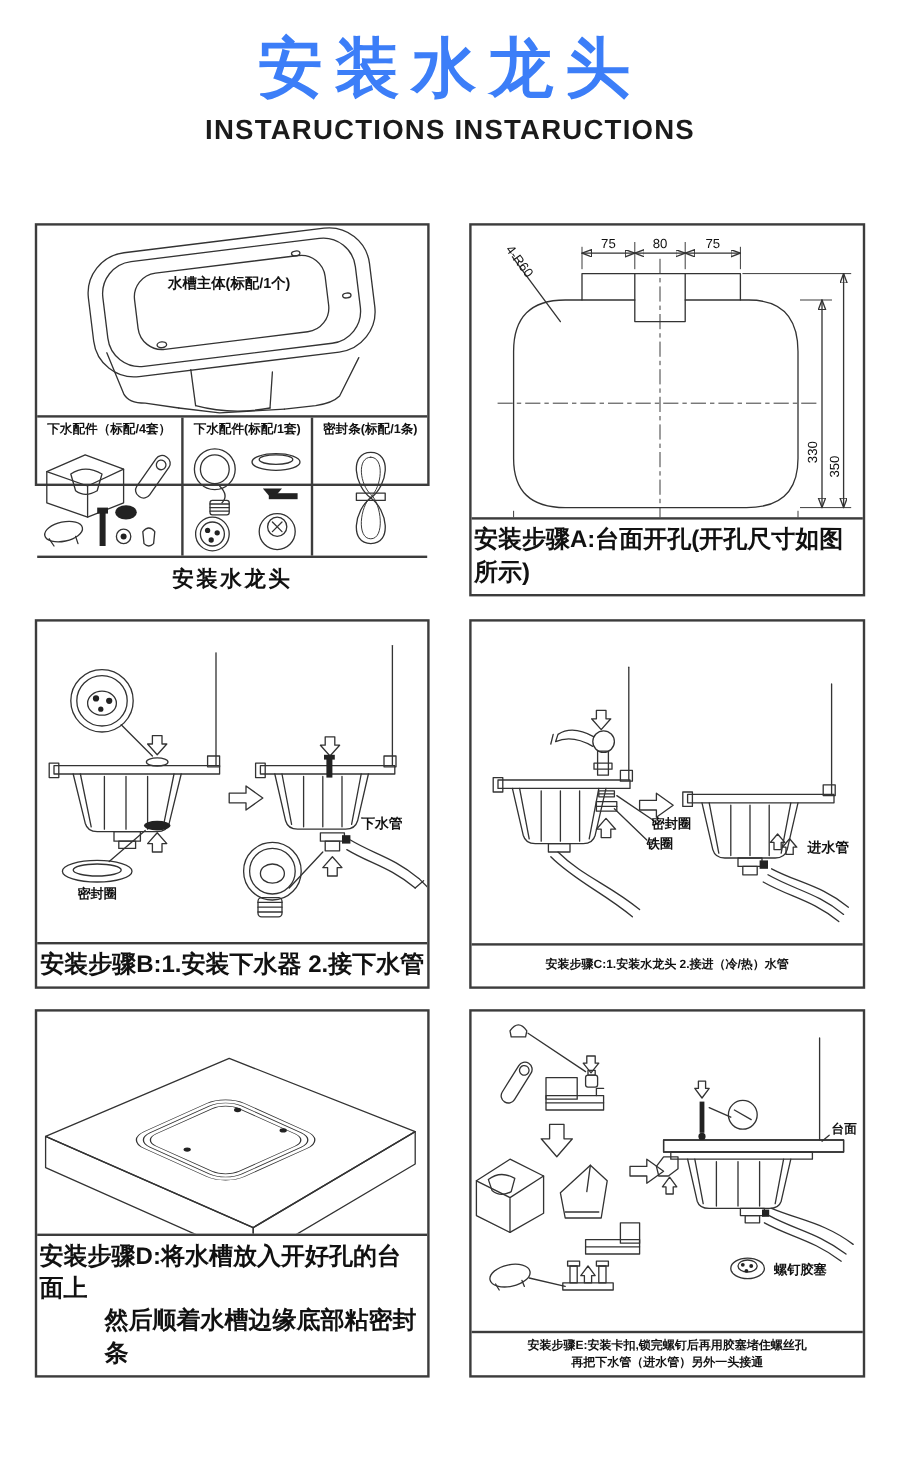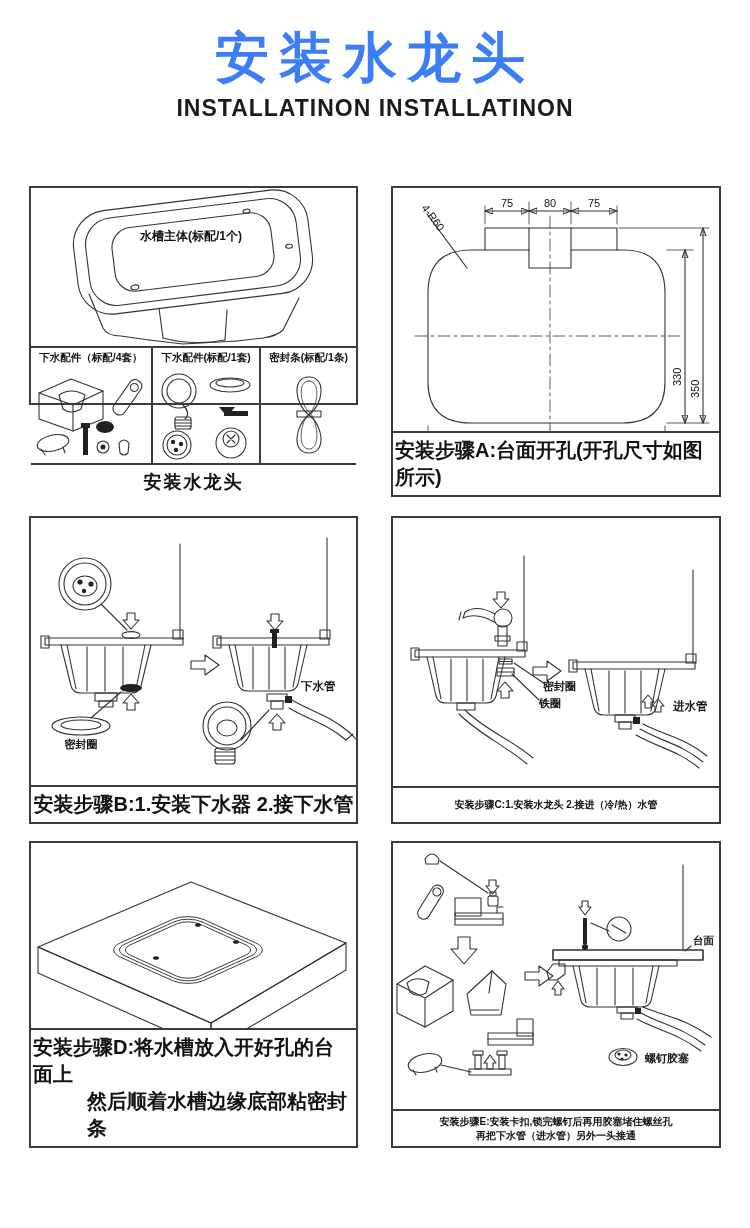--- a/index.html
+++ b/index.html
@@ -40,21 +40,21 @@
   .tech text{fill:#111;stroke:none;font-family:"Liberation Sans","DejaVu Sans",sans-serif;}
   .tech text.b{font-weight:bold;}
 </style>
 </head>
 <body>
 
 <div class="page">
 
   <div class="hdr">
     <div class="title">安装水龙头</div>
-    <div class="subtitle">INSTALLATINON INSTALLATINON</div>
+    <div class="subtitle">INSTARUCTIONS INSTARUCTIONS</div>
   </div>
 
   <div class="panel p1">
     <div class="p1-top">
       <svg class="tech" width="325" height="158" viewBox="0 0 325 158">
         <g transform="translate(162,64) rotate(-7)">
           <rect x="-118" y="-52" width="236" height="104" rx="34"></rect>
           <rect x="-106" y="-44" width="212" height="88" rx="27"></rect>
           <rect x="-80" y="-32" width="160" height="64" rx="20"></rect>
           <ellipse cx="-62" cy="28" rx="4" ry="2.4"></ellipse>

